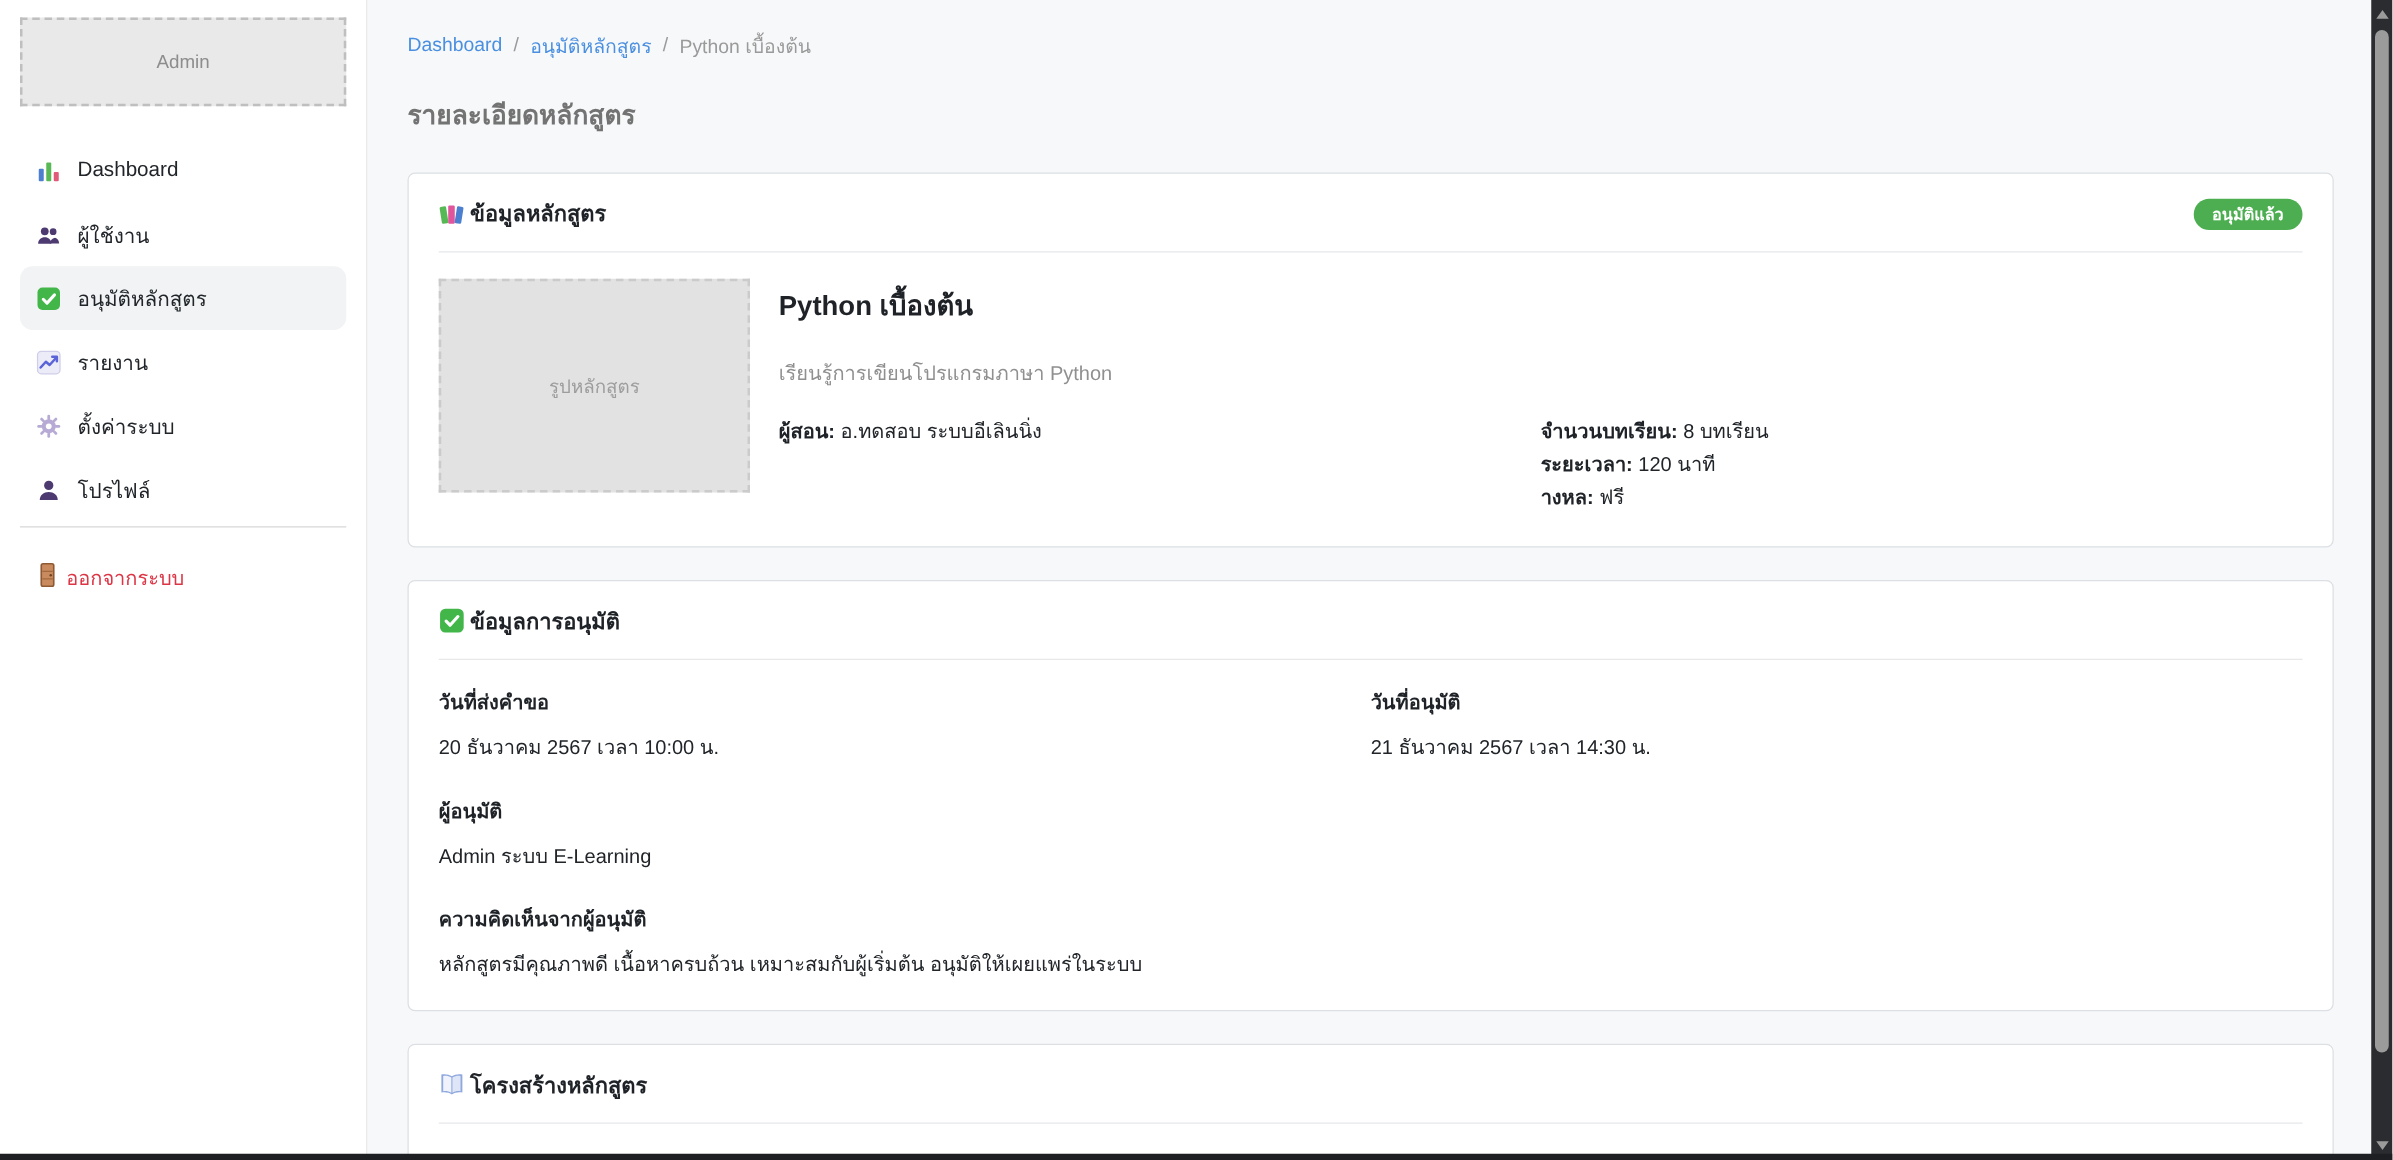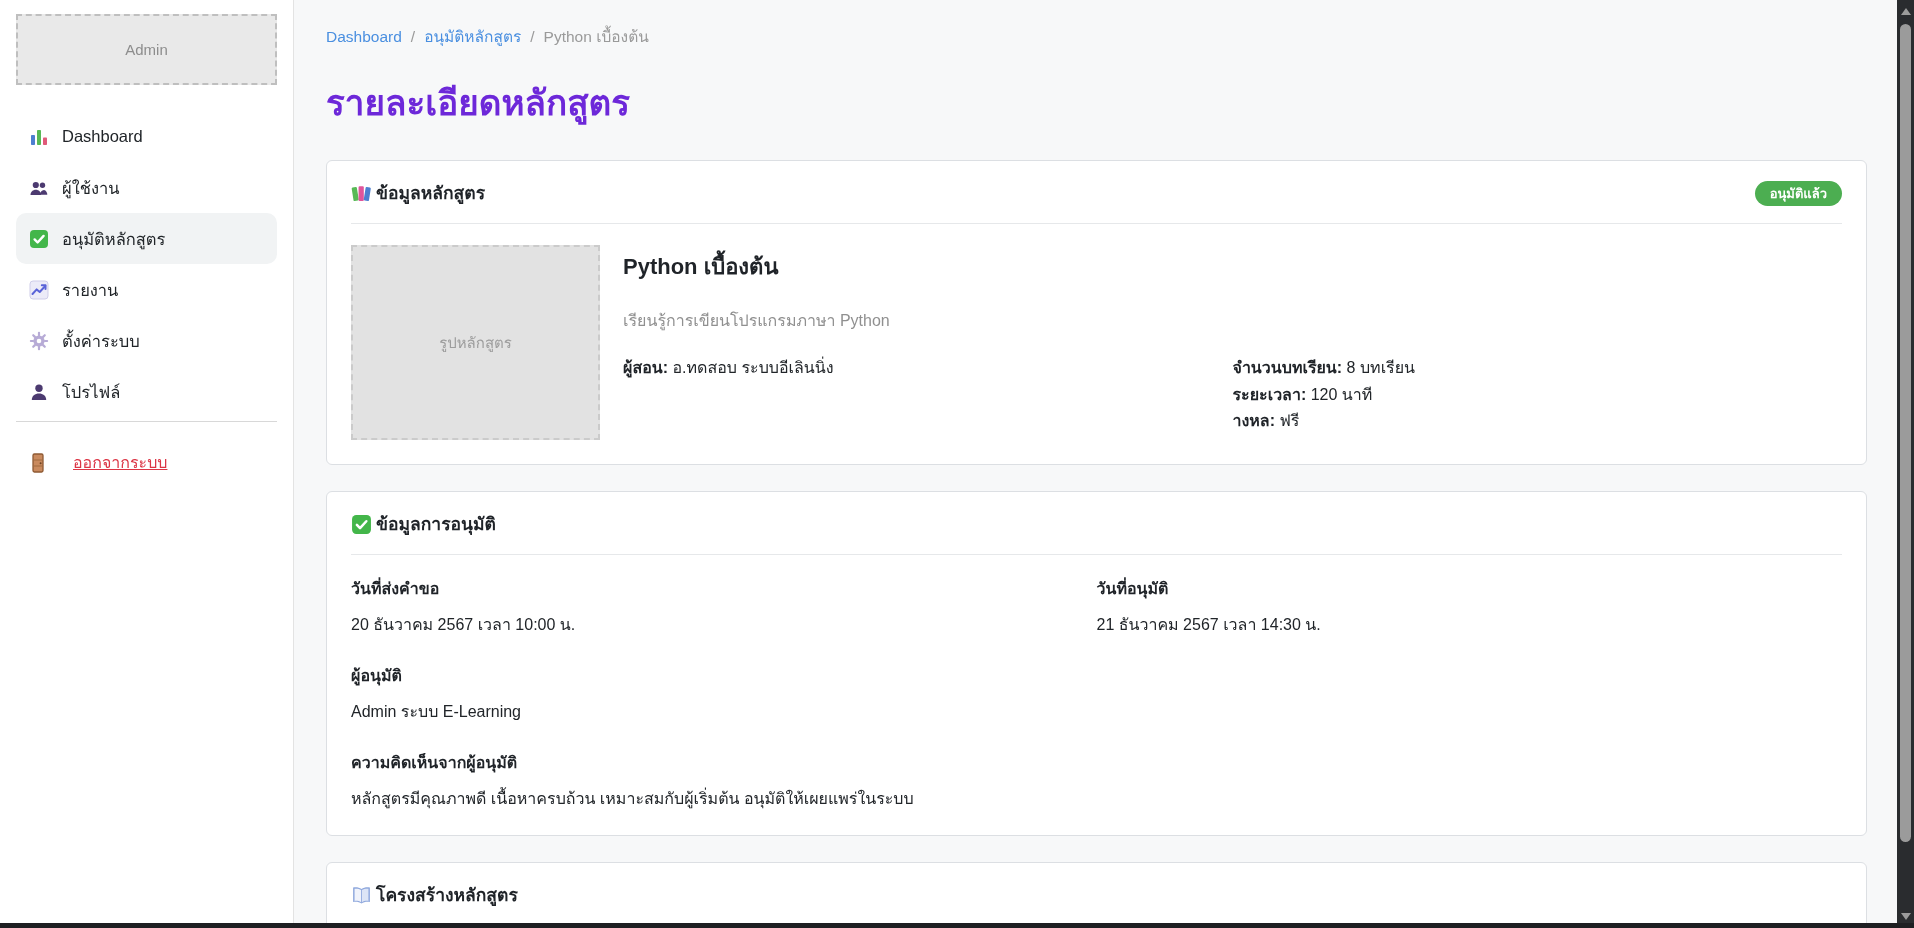--- a/index.html
+++ b/index.html
@@ -27,54 +27,54 @@
   .nav-item {
     display: flex; align-items: center; gap: 13px;
     height: 51px; padding: 0 13px; border-radius: 10px;
     font-size: 16.5px; color: #212529; cursor: pointer;
   }
   .nav-item.active { background: #f1f3f4; }
   .nav-item .ico { width: 20px; height: 20px; flex: 0 0 20px; display: inline-flex; }
   .sidebar-divider { border: none; border-top: 1px solid #d8d8d8; margin: 4px 0 0 0; }
   .logout-link {
     margin-top: 28px; margin-left: 13px;
-    display: inline-flex; align-items: center; gap: 26px;
-    color: #dc3545; font-size: 16px; text-decoration: underline;
+    display: inline-flex; align-items: flex-start; gap: 6px;
+    color: #dc3545; font-size: 16px; 
     text-decoration-color: #dc3545; cursor: pointer;
   }
   .logout-link .ico { width: 18px; height: 20px; display: inline-flex; }
 
   
   .main {
     flex: 1; height: 100%; background: #f7f8f9;
     padding: 24px 30px 0 32px; overflow: hidden;
     margin-right: 17px;
   }
   .breadcrumb { display: flex; align-items: center; gap: 9px; font-size: 15.5px; color: #9a9a9a; }
   .breadcrumb a { color: #4a8fe0; text-decoration: none; cursor: pointer; }
   .breadcrumb .sep { color: #9a9a9a; }
-  .page-title { font-size: 35px; font-weight: 700; color: #6d28d9; margin: 26px 0 30px 0; }
+  .page-title { font-size: 21px; font-weight: 700; color: #737373; margin: 26px 0 30px 0; }
 
   .card {
     background: #ffffff; border: 1px solid #dcdfe3; border-radius: 6px;
     padding: 18px 24px 24px 24px; margin-bottom: 26px;
   }
   .card-header { display: flex; align-items: center; justify-content: space-between; }
   .card-title-wrap { display: flex; align-items: center; gap: 4px; font-size: 17.5px; font-weight: 700; color: #1f2328; }
   .card-title-wrap .ico { width: 21px; height: 21px; display: inline-flex; }
   .card-divider { border: none; border-top: 1px solid #e6e8ea; margin: 16px 0 21px 0; }
   .status-badge {
     background: #4cae51; color: #ffffff; font-size: 13px; font-weight: 700;
     padding: 6px 15px; border-radius: 999px; line-height: 1; text-align: right;
   }
 
   
   .course-body { display: flex; gap: 23px; }
   .course-image {
-    width: 249px; height: 195px; flex: 0 0 249px;
+    width: 249px; height: 171px; flex: 0 0 249px;
     background: #e2e2e2; border: 2px dashed #cbcbcb;
     display: flex; align-items: center; justify-content: center;
     color: #9d9d9d; font-size: 15px;
   }
   .course-info { flex: 1; }
   .course-title { font-size: 22px; font-weight: 700; color: #1f2328; margin-top: 4px; }
   .course-desc { font-size: 16px; color: #909090; margin: 24px 0 22px 0; }
   .course-meta { display: grid; grid-template-columns: 1fr 1fr; }
   .meta-line { font-size: 16px; line-height: 26.5px; color: #212529; }
   .meta-line b { color: #1f2328; }

